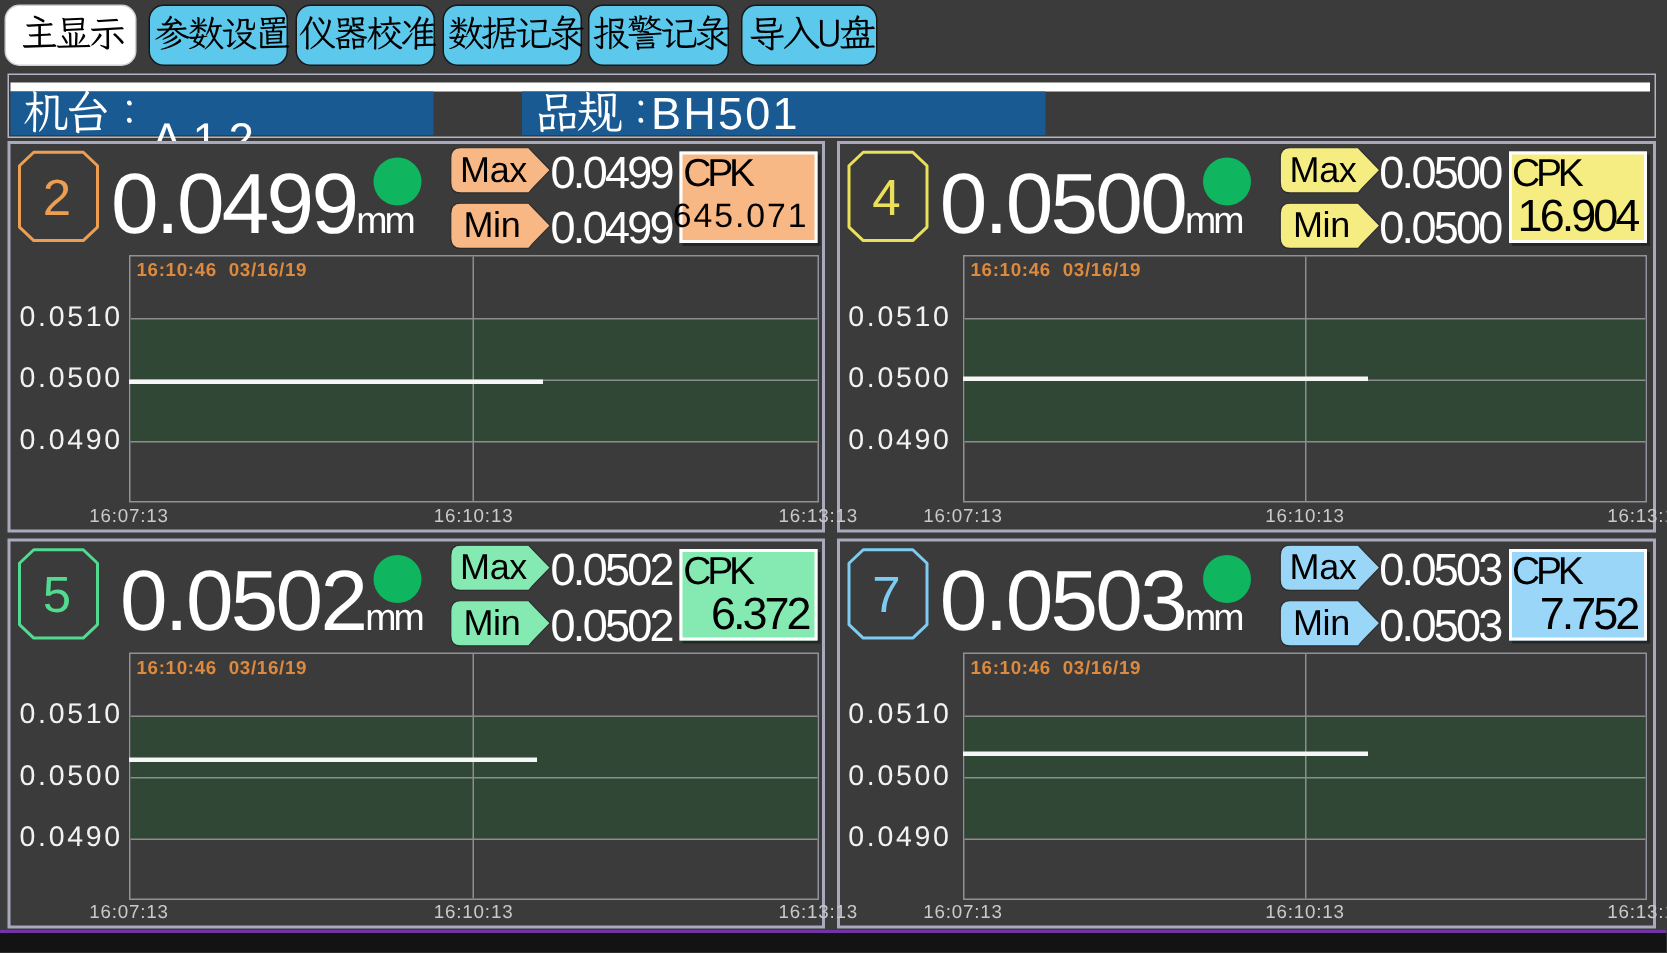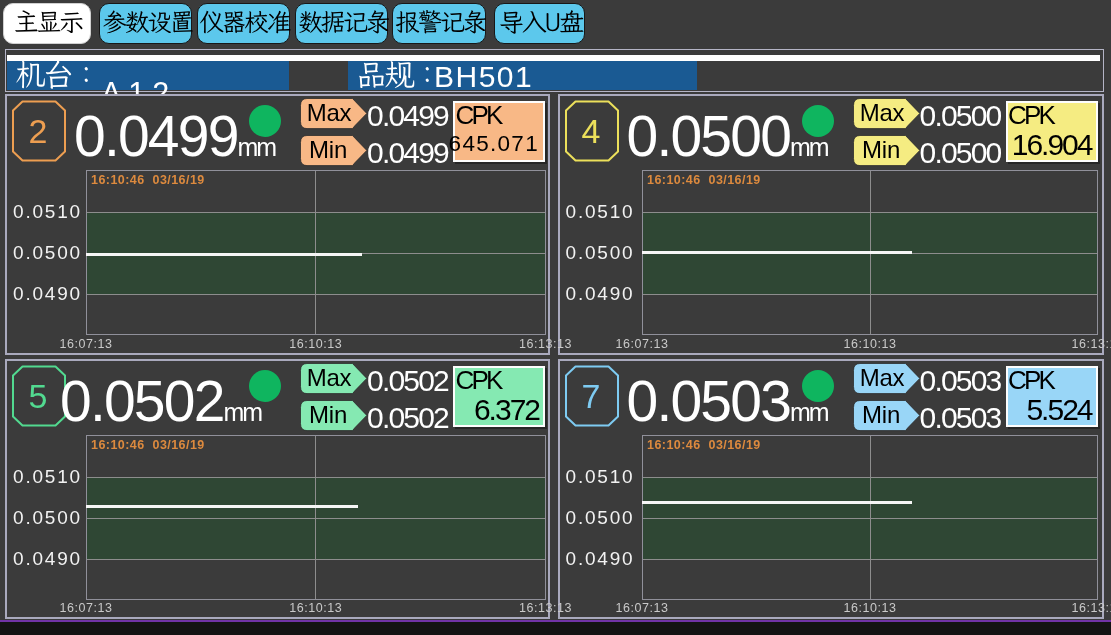--- a/index.html
+++ b/index.html
@@ -114,21 +114,21 @@
 <div class="ts" style="left:647.0px;top:172.5px">16:10:46&nbsp; 03/16/19</div>
 <div class="ylbl" style="left:564.0px;top:202.0px">0.0510</div>
 <div class="ylbl" style="left:564.0px;top:243.0px">0.0500</div>
 <div class="ylbl" style="left:564.0px;top:284.0px">0.0490</div>
 <div class="abs" style="left:642px;top:250.5px;width:270px;height:3.2px;background:#f6f6f6;z-index:4"></div>
 <div class="panel" style="left:5px;top:358.5px;width:545px;height:260.5px"></div>
 <svg class="abs" style="left:11px;top:365.0px" width="60" height="66">
     <path d="M11.5 1.5 H44.5 L54 10.5 V51.4 L44.5 60.4 H11.5 L2 51.4 V10.5 Z" fill="none" stroke="#52da90" stroke-width="2" stroke-linejoin="round"></path>
     <text x="27" y="43" text-anchor="middle" font-size="34" fill="#52da90">5</text>
   </svg>
-<div class="abs" style="left:60px;top:368.0px;width:310px;height:62px;white-space:nowrap"><span class="bignum">0.0502</span><span class="mm">mm</span></div>
+<div class="abs" style="left:80px;top:368.0px;width:310px;height:62px;white-space:nowrap"><span class="bignum">0.0502</span><span class="mm">mm</span></div>
 <div class="abs" style="left:249px;top:370.0px;width:32px;height:32px;border-radius:50%;background:#0fb55f"></div>
 <svg class="abs" style="left:300px;top:363.0px" width="68" height="32">
     <path d="M7 0.5 H52.5 L55 3.2 L66.8 15.4 L55 27.6 L52.5 30.6 H7 Q0.5 30.6 0.5 23.6 V7.5 Q0.5 0.5 7 0.5 Z" fill="#85e9b2" stroke="#2c2c2c" stroke-width="0.8"></path>
     <text x="29" y="23" text-anchor="middle" font-size="24" letter-spacing="-0.2" fill="#000">Max</text>
   </svg>
 <svg class="abs" style="left:300px;top:399.9px" width="68" height="32">
     <path d="M7 0.5 H52.5 L55 3.2 L66.8 15.4 L55 27.6 L52.5 30.6 H7 Q0.5 30.6 0.5 23.6 V7.5 Q0.5 0.5 7 0.5 Z" fill="#85e9b2" stroke="#2c2c2c" stroke-width="0.8"></path>
     <text x="28" y="23" text-anchor="middle" font-size="24" letter-spacing="-0.2" fill="#000">Min</text>
   </svg>
 <div class="val" style="left:367px;top:365.2px">0.0502</div>
@@ -161,21 +161,21 @@
     <text x="29" y="23" text-anchor="middle" font-size="24" letter-spacing="-0.2" fill="#000">Max</text>
   </svg>
 <svg class="abs" style="left:852.5px;top:399.9px" width="68" height="32">
     <path d="M7 0.5 H52.5 L55 3.2 L66.8 15.4 L55 27.6 L52.5 30.6 H7 Q0.5 30.6 0.5 23.6 V7.5 Q0.5 0.5 7 0.5 Z" fill="#99d6f7" stroke="#2c2c2c" stroke-width="0.8"></path>
     <text x="28" y="23" text-anchor="middle" font-size="24" letter-spacing="-0.2" fill="#000">Min</text>
   </svg>
 <div class="val" style="left:919.5px;top:365.2px">0.0503</div>
 <div class="val" style="left:919.5px;top:402.1px">0.0503</div>
 <div class="abs" style="left:1005.5px;top:366.0px;width:92px;height:61px;background:#99d6f7;border:2px solid #fdfdfd;box-shadow:2px 2px 0 #262626">
     <div class="abs" style="left:0.5px;top:-3.5px;font-size:26px;letter-spacing:-2.8px;color:#000">CPK</div>
-    <div class="abs" style="right:4px;top:24.5px;font-size:30px;letter-spacing:-2px;color:#000;white-space:nowrap">5.524</div>
+    <div class="abs" style="right:4px;top:24.5px;font-size:30px;letter-spacing:-2px;color:#000;white-space:nowrap">7.752</div>
   </div>
 <div class="abs" style="left:642.0px;top:435.0px;width:456px;height:164.5px;border:1.5px solid #90909a">
     <div class="abs" style="left:0;top:40.5px;width:100%;height:82px;background:#2f4734"></div>
     <div class="gl" style="top:40.5px"></div>
     <div class="gl" style="top:81.5px"></div>
     <div class="gl" style="top:122.5px"></div>
     <div class="abs" style="left:226.5px;top:0;width:1px;height:100%;background:#8d8d8d"></div>
   </div>
 <div class="ts" style="left:647.0px;top:437.5px">16:10:46&nbsp; 03/16/19</div>
 <div class="ylbl" style="left:564.0px;top:467.0px">0.0510</div>

